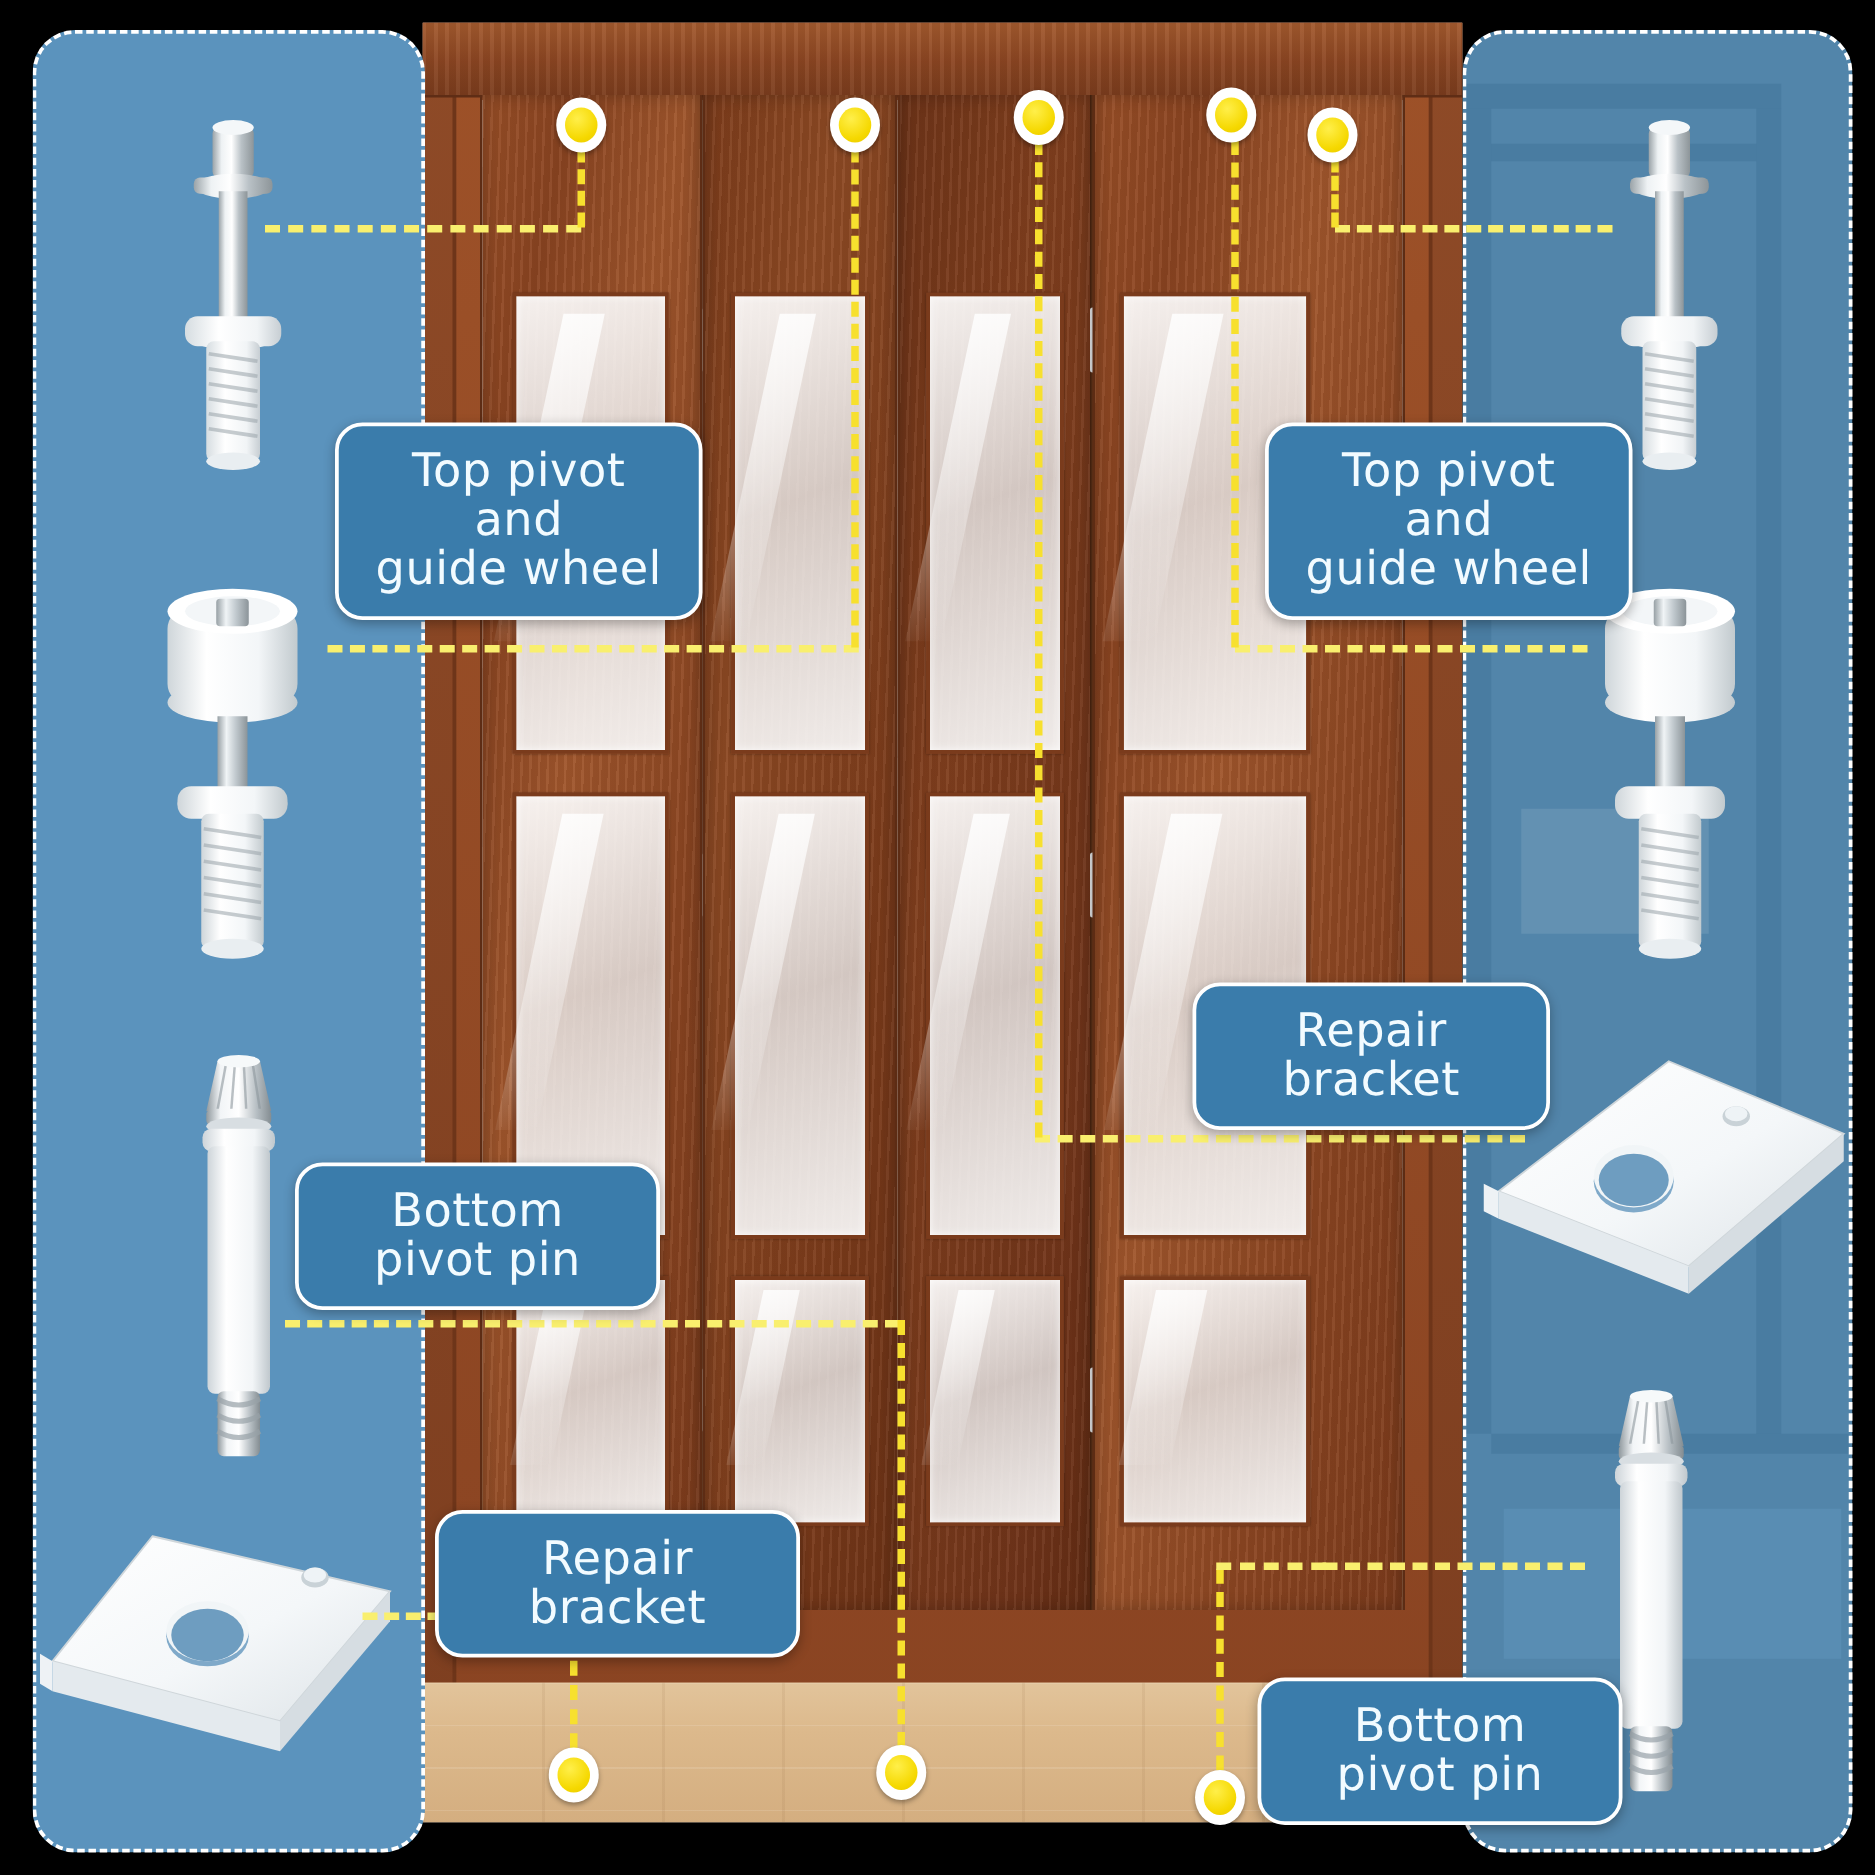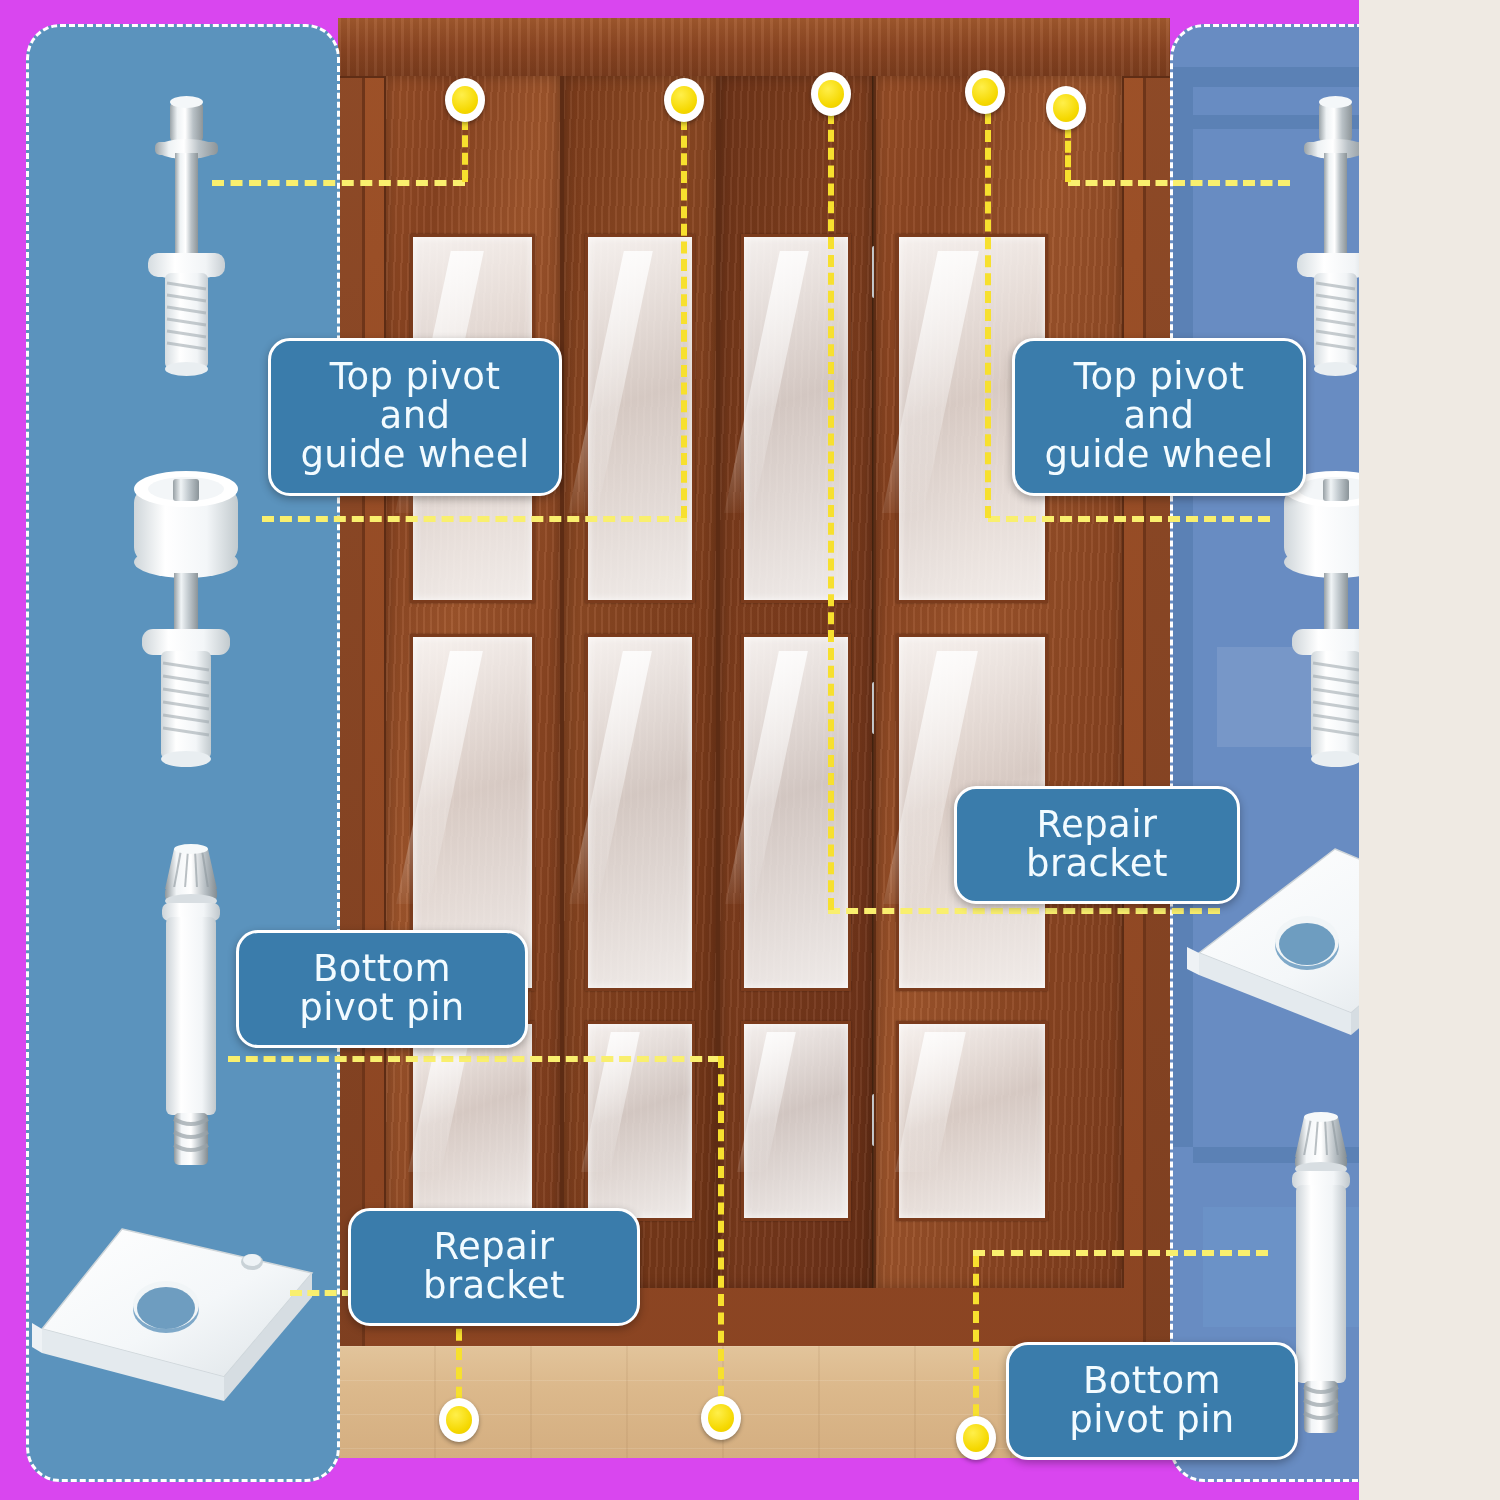--- a/index.html
+++ b/index.html
@@ -2,21 +2,21 @@
 <html><head>
 <meta charset="utf-8">
 <style>
   html,body{margin:0;padding:0;}
   body{
     width:1500px;height:1500px;
     font-family:"Liberation Sans", sans-serif;
     background:#efeae3;
     overflow:hidden;
   }
-  #stage{position:relative;width:1359px;height:1500px;overflow:hidden;background:#d946ef;}
+  #stage{position:relative;width:1500px;height:1500px;overflow:hidden;background:#000000;}
 
   
   .photo{position:absolute;left:338px;top:18px;width:832px;height:1440px;overflow:hidden;}
   .wall-bg{position:absolute;inset:0;background:linear-gradient(180deg,#efece6 0%,#eae6df 60%,#e6e1d9 100%);}
   .floor{position:absolute;left:0;right:0;bottom:0;height:112px;
     background:linear-gradient(180deg,#e2c49b 0%,#dcb98c 35%,#d4ae80 100%);}
   .floor::after{content:"";position:absolute;inset:0;
     background:repeating-linear-gradient(90deg,rgba(140,100,60,.10) 0 2px,rgba(0,0,0,0) 2px 96px),
                repeating-linear-gradient(180deg,rgba(255,255,255,.12) 0 1px,rgba(0,0,0,0) 1px 34px);}
 

